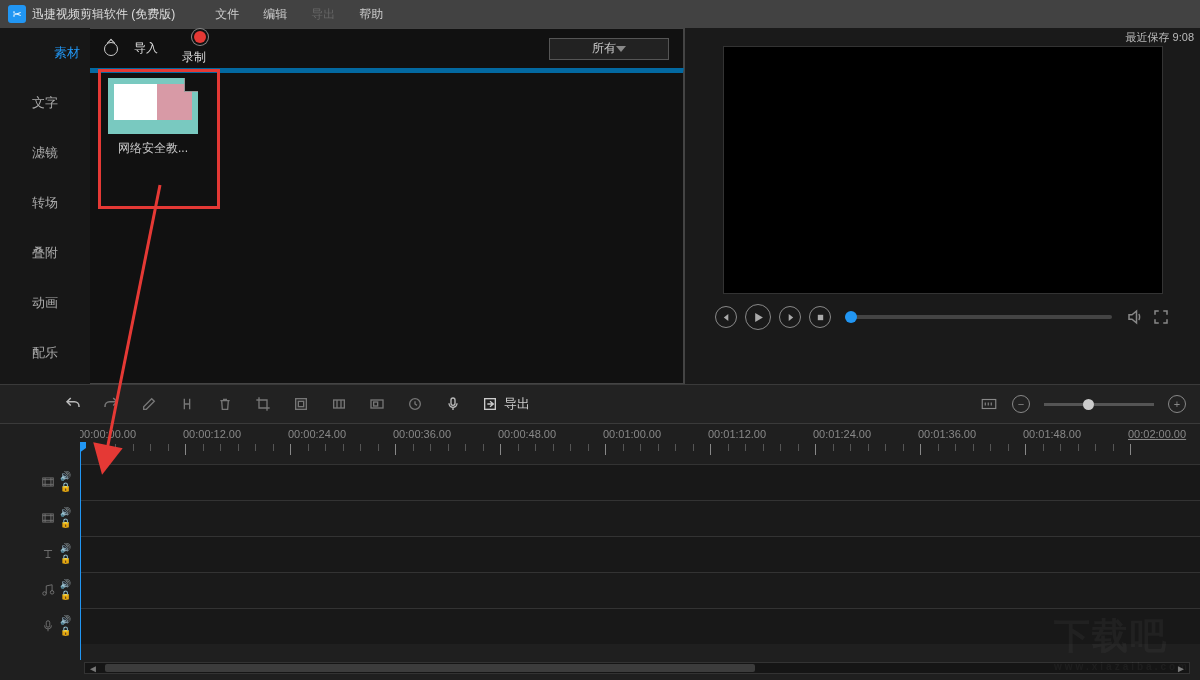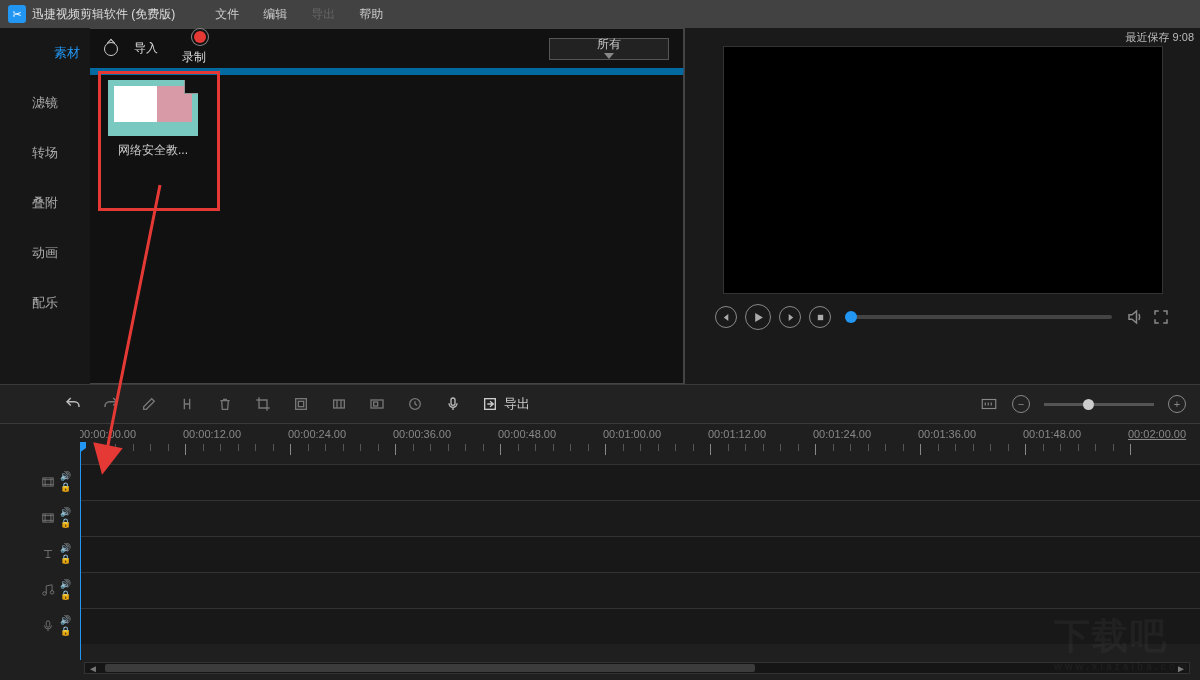--- a/index.html
+++ b/index.html
@@ -28,25 +28,25 @@
   .left-tabs .tab.active { color:#2196f3;margin-left:44px; }
 
   
   .media-panel { flex:1; background:#111; border-right:1px solid #444; position:relative; min-width:0; }
   .media-toolbar { height:40px; display:flex; align-items:center; padding:0 14px; gap:10px; border:1px solid #444; border-bottom:none; border-left:none; }
   .import-btn { display:flex; align-items:center; gap:16px; color:#ddd; cursor:pointer; }
   .import-btn .ico { width:14px; height:14px; border:1.5px solid #ccc; border-radius:50%; position:relative; }
   .import-btn .ico::after { content:""; position:absolute; left:3px; top:-3px; width:5px; height:5px; border-top:1.5px solid #ccc; border-right:1.5px solid #ccc; transform:rotate(-45deg); }
   .record-btn { display:flex; align-items:flex-end; gap:6px; color:#ddd; margin-left:14px; cursor:pointer;flex-direction:column; }
   .record-btn .dot { width:12px; height:12px; border-radius:50%; background:#e53935; box-shadow:0 0 0 2px #111, 0 0 0 3px #888; }
-  .filter-sel { margin-left:auto; width:120px; height:22px; background:#222; border:1px solid #555; color:#ccc; display:flex; align-items:center; justify-content:flex-end; padding:0 8px; cursor:pointer;flex-direction:column; }
+  .filter-sel { margin-left:auto; width:120px; height:22px; background:#222; border:1px solid #555; color:#ccc; display:flex; align-items:center; justify-content:center; padding:0 8px; cursor:pointer; }
   .caret-down { width:0; height:0; border-left:5px solid transparent; border-right:5px solid transparent; border-top:6px solid #888; }
 
   
-  .media-body { border:1px solid #444; border-top:7px solid #0369a1; border-left:none; height:calc(100% - 40px); padding:10px; position:relative; }
+  .media-body { border:1px solid #444; border-top:5px solid #0369a1; border-left:none; height:calc(100% - 40px); padding:10px; position:relative; }
   .thumb-card { width:110px; position:absolute; left:8px; top:0; text-align:center; }
   .thumb-img { width:90px; height:56px; margin:5px auto 6px; background:#79c9c0; position:relative; overflow:hidden; display:block; }
   .thumb-img::before { content:""; position:absolute; inset:6px 6px 14px 6px; background:linear-gradient(90deg,#fff 0 55%,#d89aa6 55% 100%); }
   .thumb-img::after { content:""; position:absolute; right:-2px; top:-2px; width:14px; height:14px; background:#111; border:1px solid #999; }
   .thumb-label { color:#ccc; font-size:12px; }
   .highlight-box { position:absolute; left:0; top:-4px; width:122px; height:140px; border:3px solid #e53935; pointer-events:none; }
 
   
   .preview-panel { width:515px; background:#1a1a1a; display:flex; flex-direction:column; position:relative; }
   .preview-stage { margin:18px auto 0; width:440px; height:248px; background:#000; border:1px solid #333; }
@@ -117,20 +117,21 @@
     <span>帮助</span>
   </div>
 </div>
 
 <div class="top-save">最近保存 9:08</div>
 
 <div class="main">
 
   <div class="left-tabs">
     <div class="tab active">素材</div>
+    <div class="tab">文字</div>
     <div class="tab">滤镜</div>
     <div class="tab">转场</div>
     <div class="tab">叠附</div>
     <div class="tab">动画</div>
     <div class="tab">配乐</div>
   </div>
 
   <div class="media-panel">
     <div class="media-toolbar">
       <div class="import-btn">

